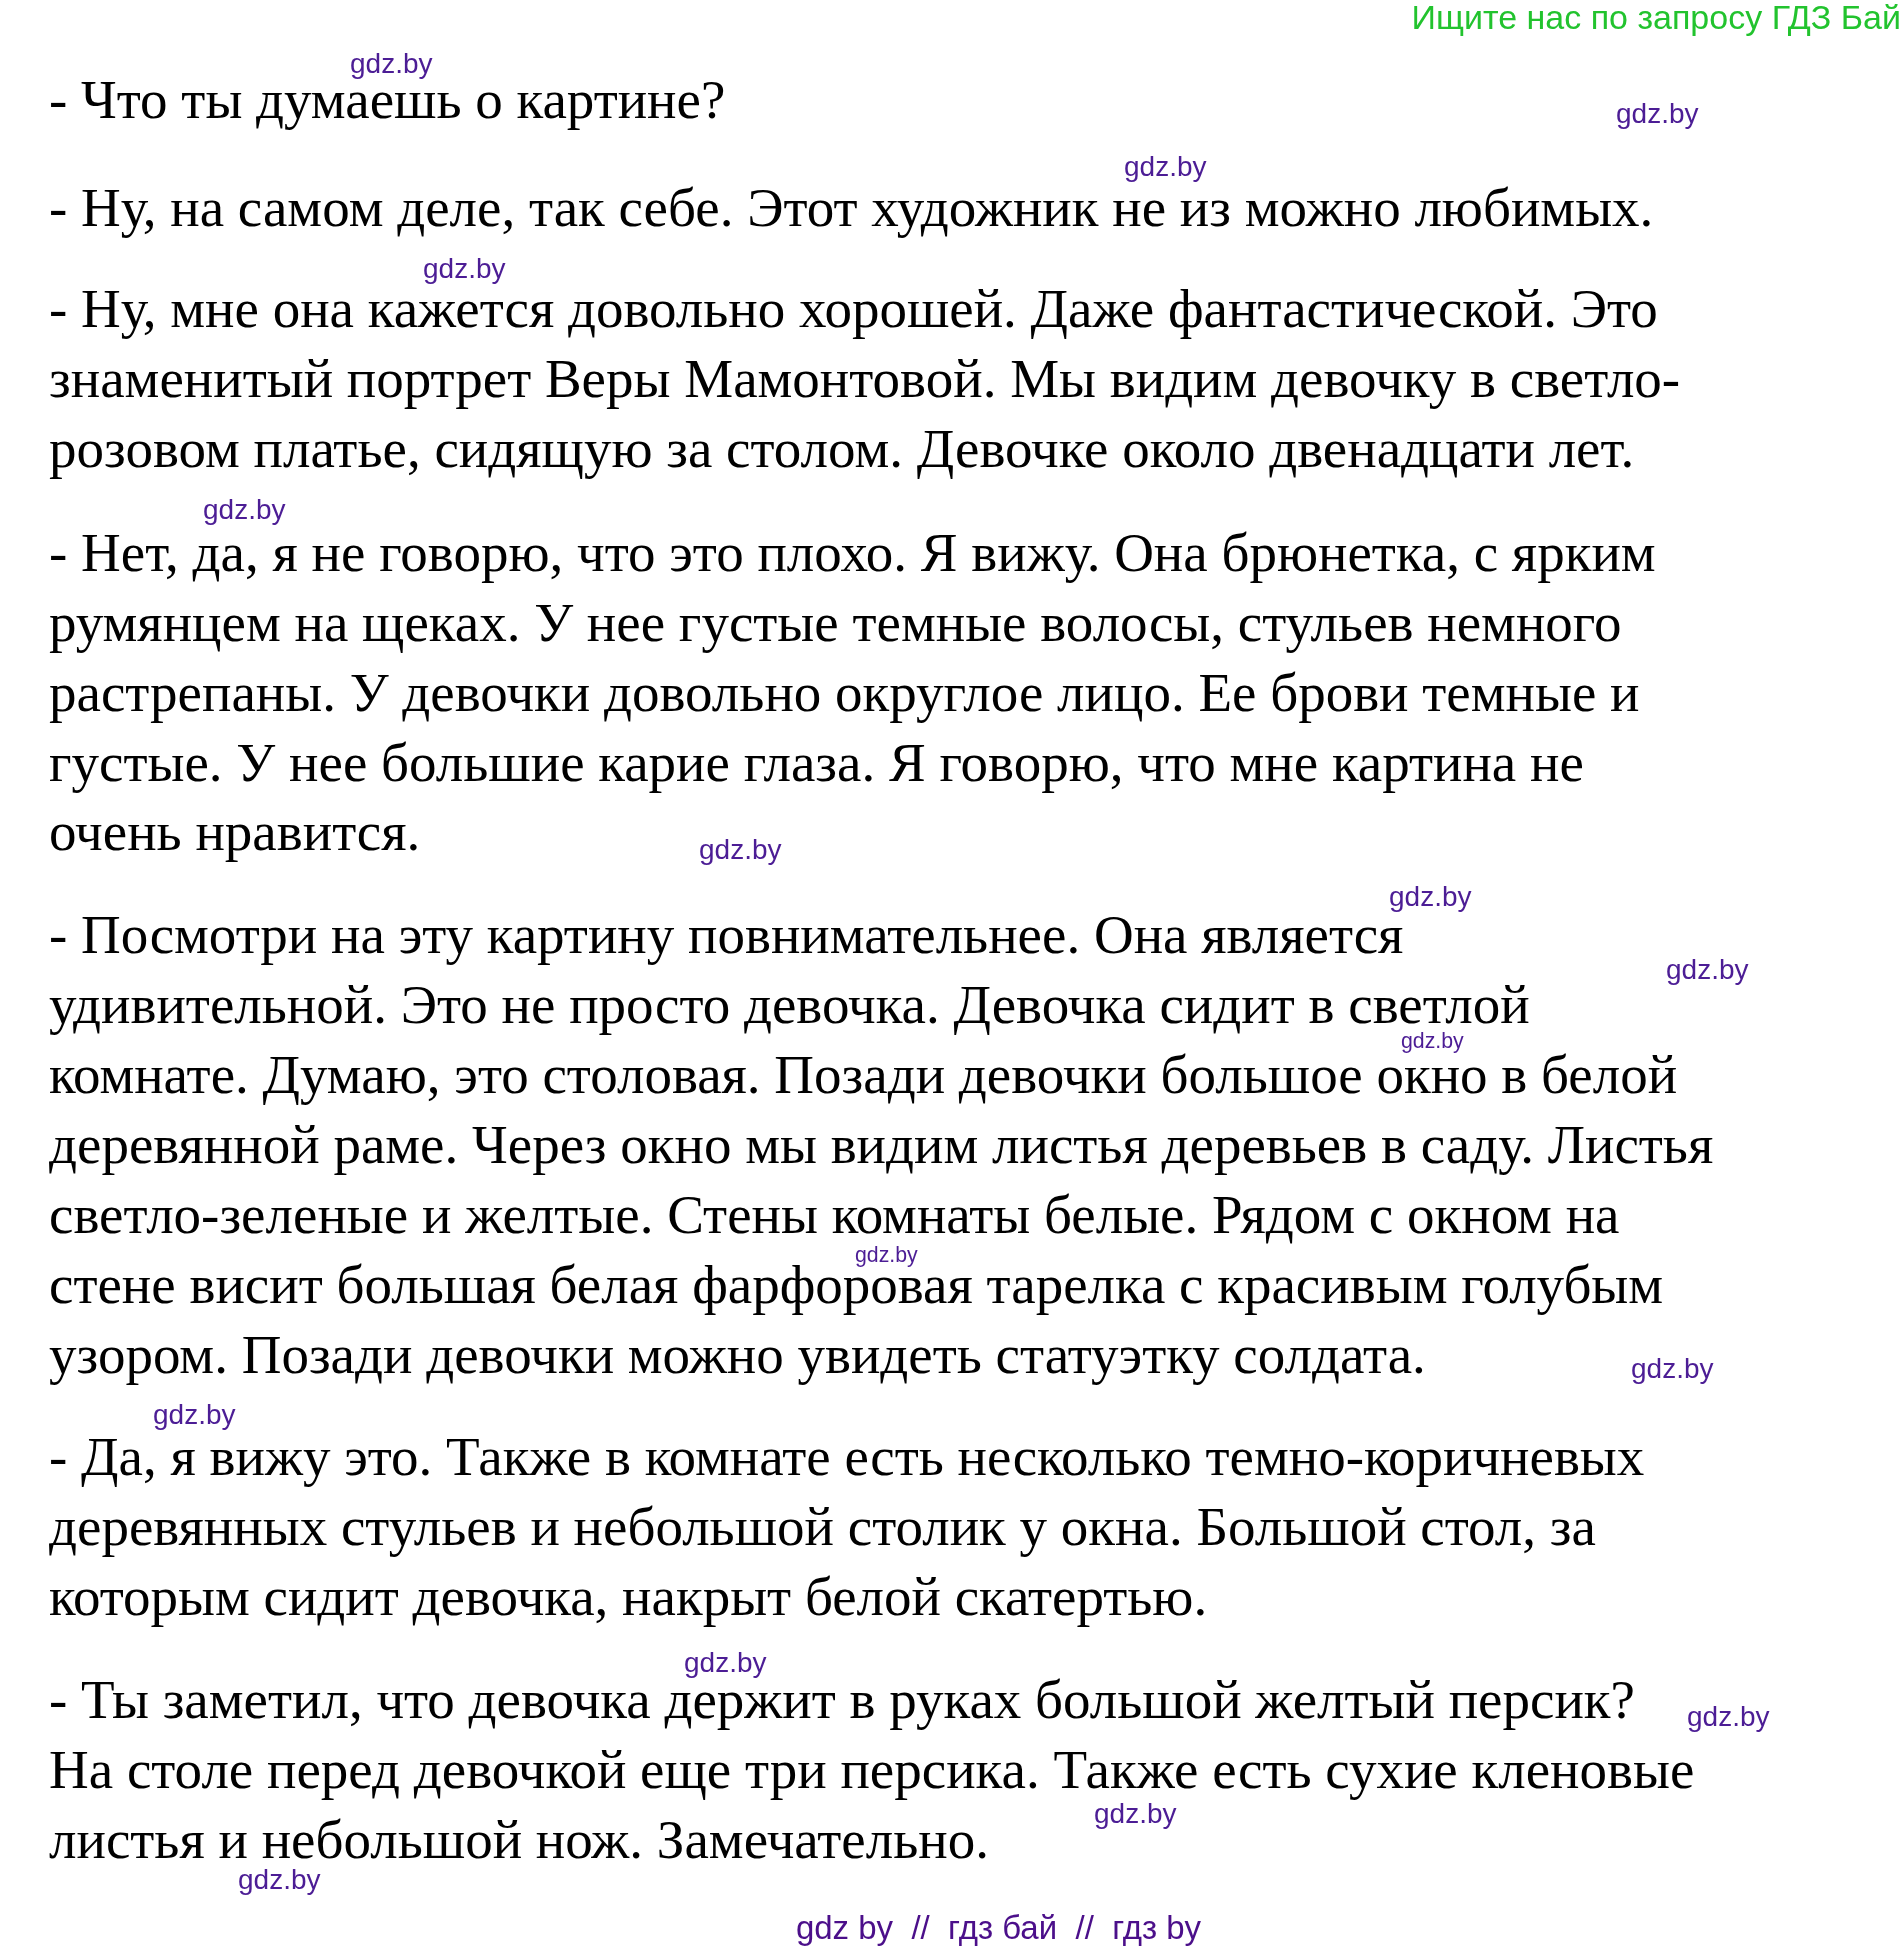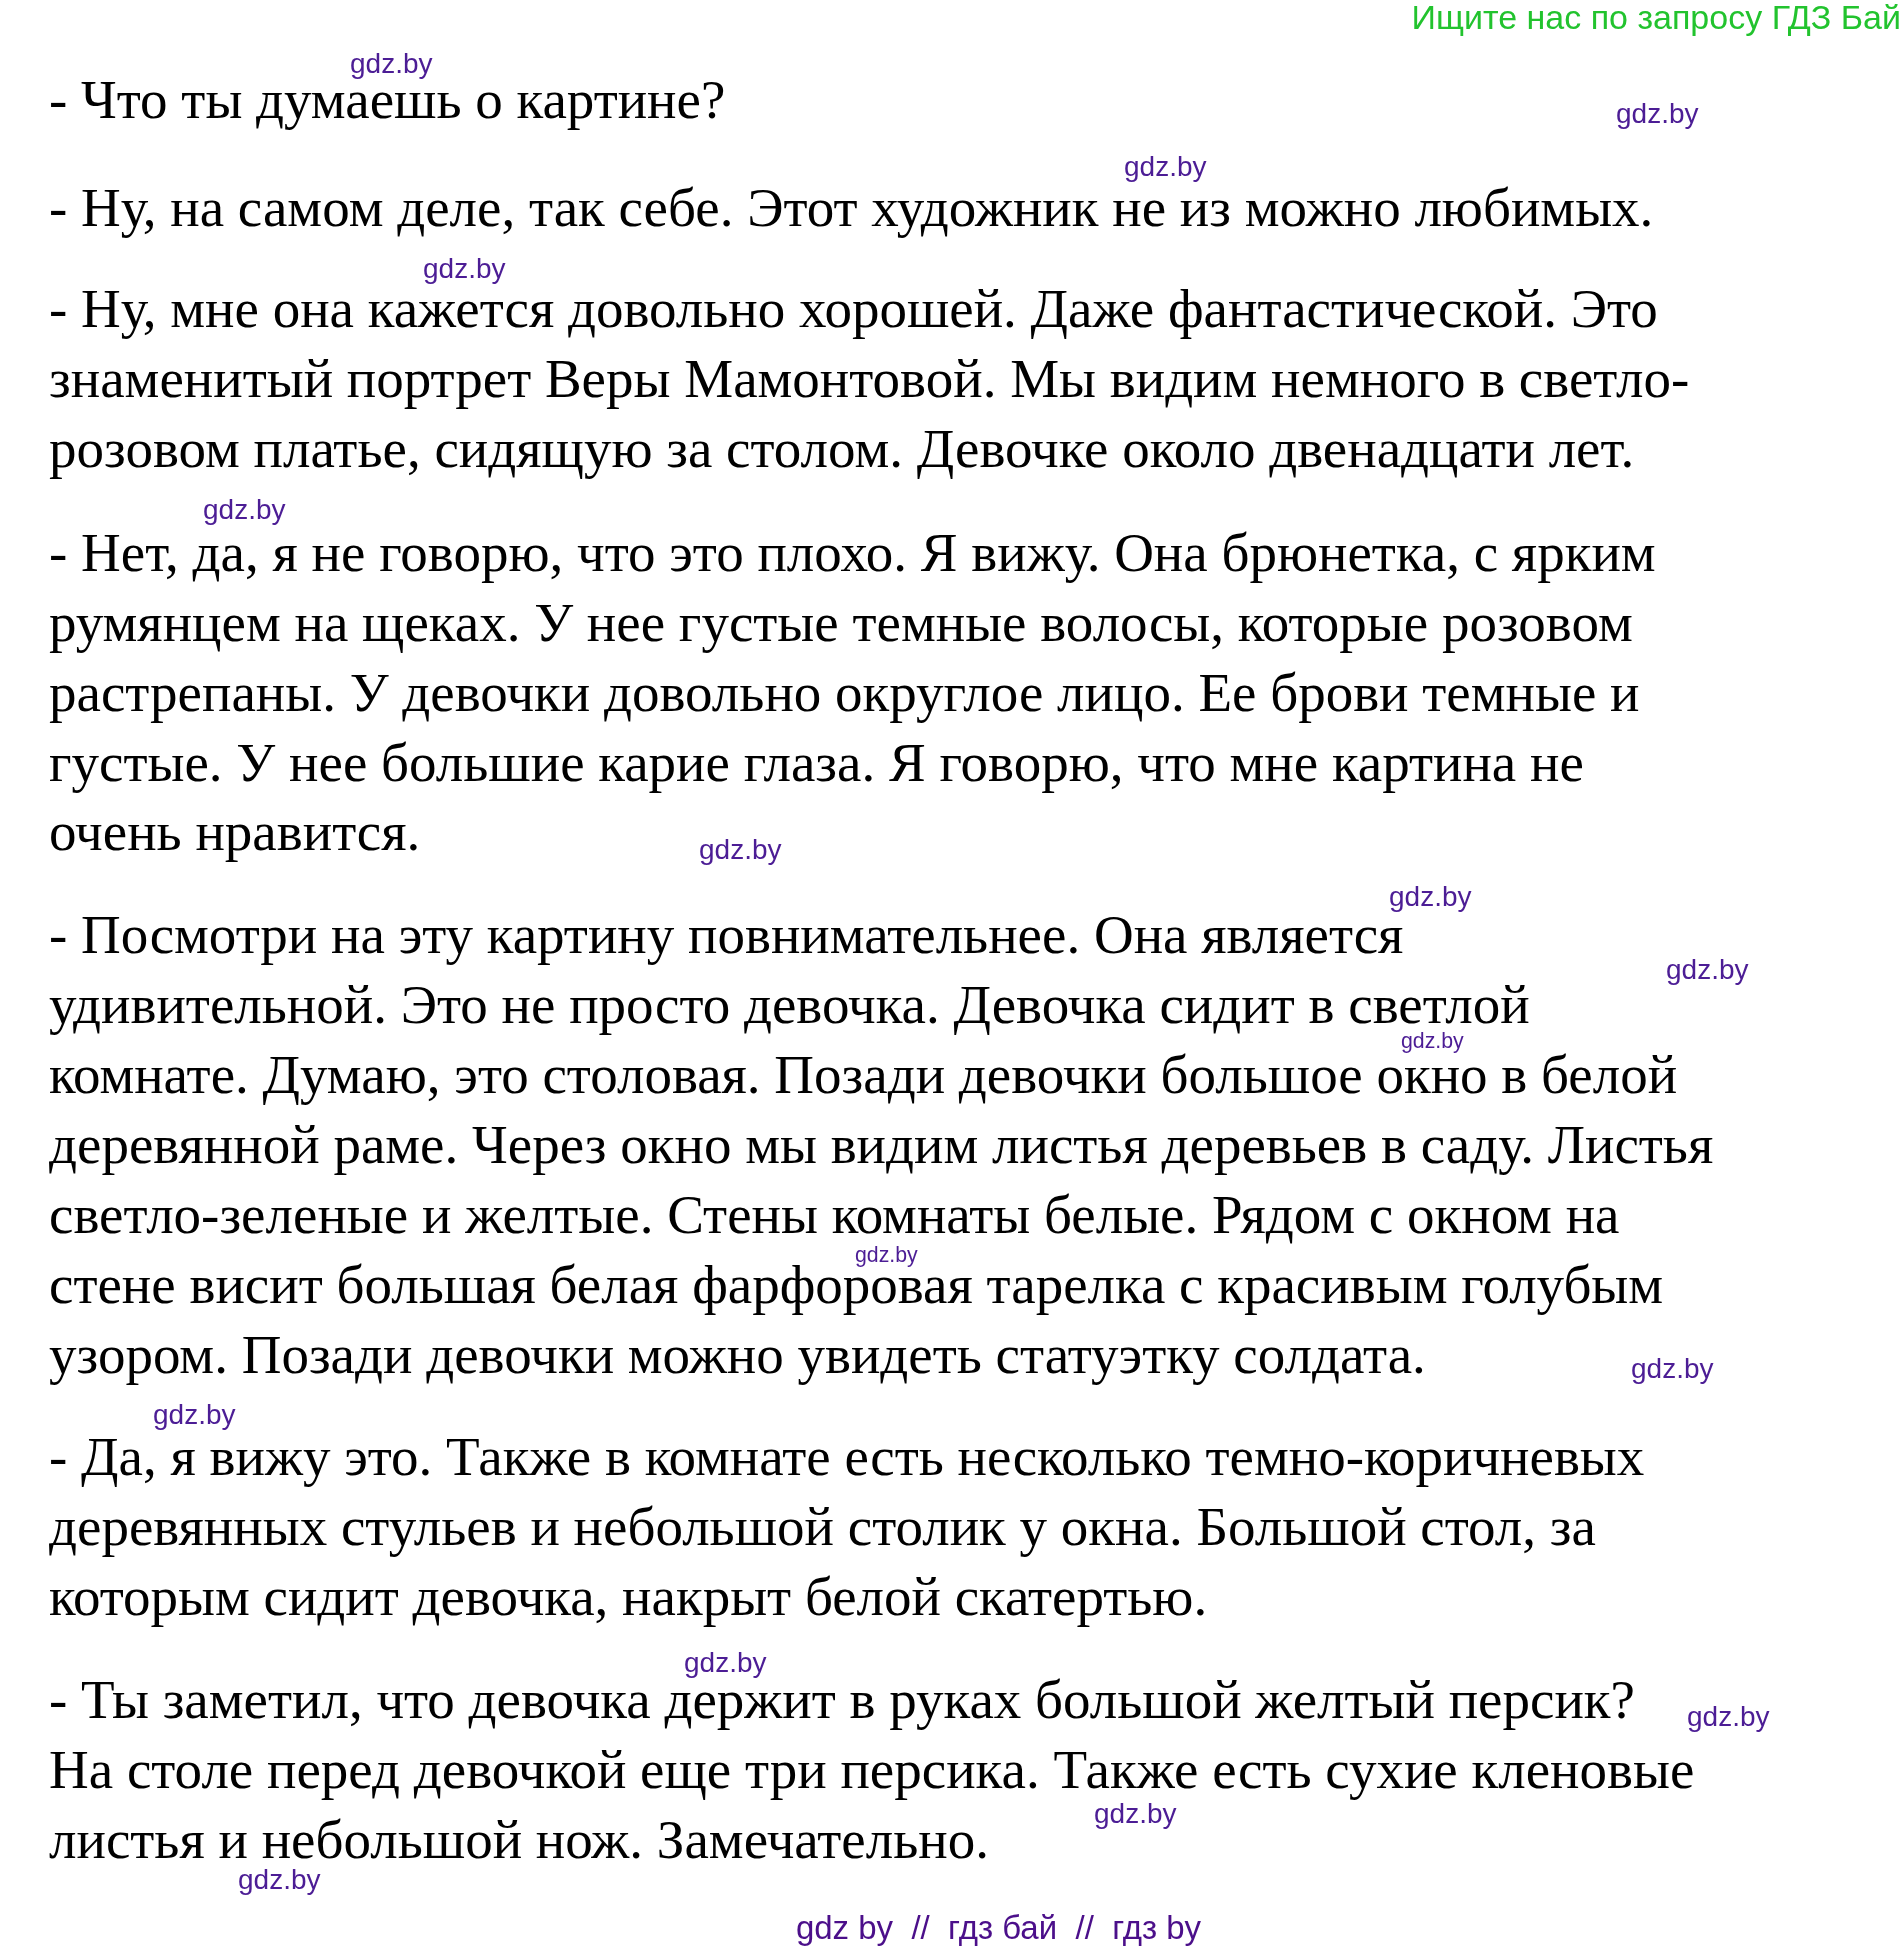--- a/index.html
+++ b/index.html
@@ -64,25 +64,25 @@
 
 <div class="header">Ищите нас по запросу ГДЗ Бай</div>
 
 <div>
 
   <div class="line" style="top:71px">- Что ты думаешь о картине?</div>
 
   <div class="line" style="top:179px">- Ну, на самом деле, так себе. Этот художник не из можно любимых.</div>
 
   <div class="line" style="top:280px">- Ну, мне она кажется довольно хорошей. Даже фантастической. Это</div>
-  <div class="line" style="top:350px">знаменитый портрет Веры Мамонтовой. Мы видим немного в светло-</div>
+  <div class="line" style="top:350px">знаменитый портрет Веры Мамонтовой. Мы видим девочку в светло-</div>
   <div class="line" style="top:420px">розовом платье, сидящую за столом. Девочке около двенадцати лет.</div>
 
   <div class="line" style="top:524px">- Нет, да, я не говорю, что это плохо. Я вижу. Она брюнетка, с ярким</div>
-  <div class="line" style="top:594px">румянцем на щеках. У нее густые темные волосы, которые розовом</div>
+  <div class="line" style="top:594px">румянцем на щеках. У нее густые темные волосы, стульев немного</div>
   <div class="line" style="top:664px">растрепаны. У девочки довольно округлое лицо. Ее брови темные и</div>
   <div class="line" style="top:734px">густые. У нее большие карие глаза. Я говорю, что мне картина не</div>
   <div class="line" style="top:803px">очень нравится.</div>
 
   <div class="line" style="top:906px">- Посмотри на эту картину повнимательнее. Она является</div>
   <div class="line" style="top:976px">удивительной. Это не просто девочка. Девочка сидит в светлой</div>
   <div class="line" style="top:1046px">комнате. Думаю, это столовая. Позади девочки большое окно в белой</div>
   <div class="line" style="top:1116px">деревянной раме. Через окно мы видим листья деревьев в саду. Листья</div>
   <div class="line" style="top:1186px">светло-зеленые и желтые. Стены комнаты белые. Рядом с окном на</div>
   <div class="line" style="top:1256px">стене висит большая белая фарфоровая тарелка с красивым голубым</div>

